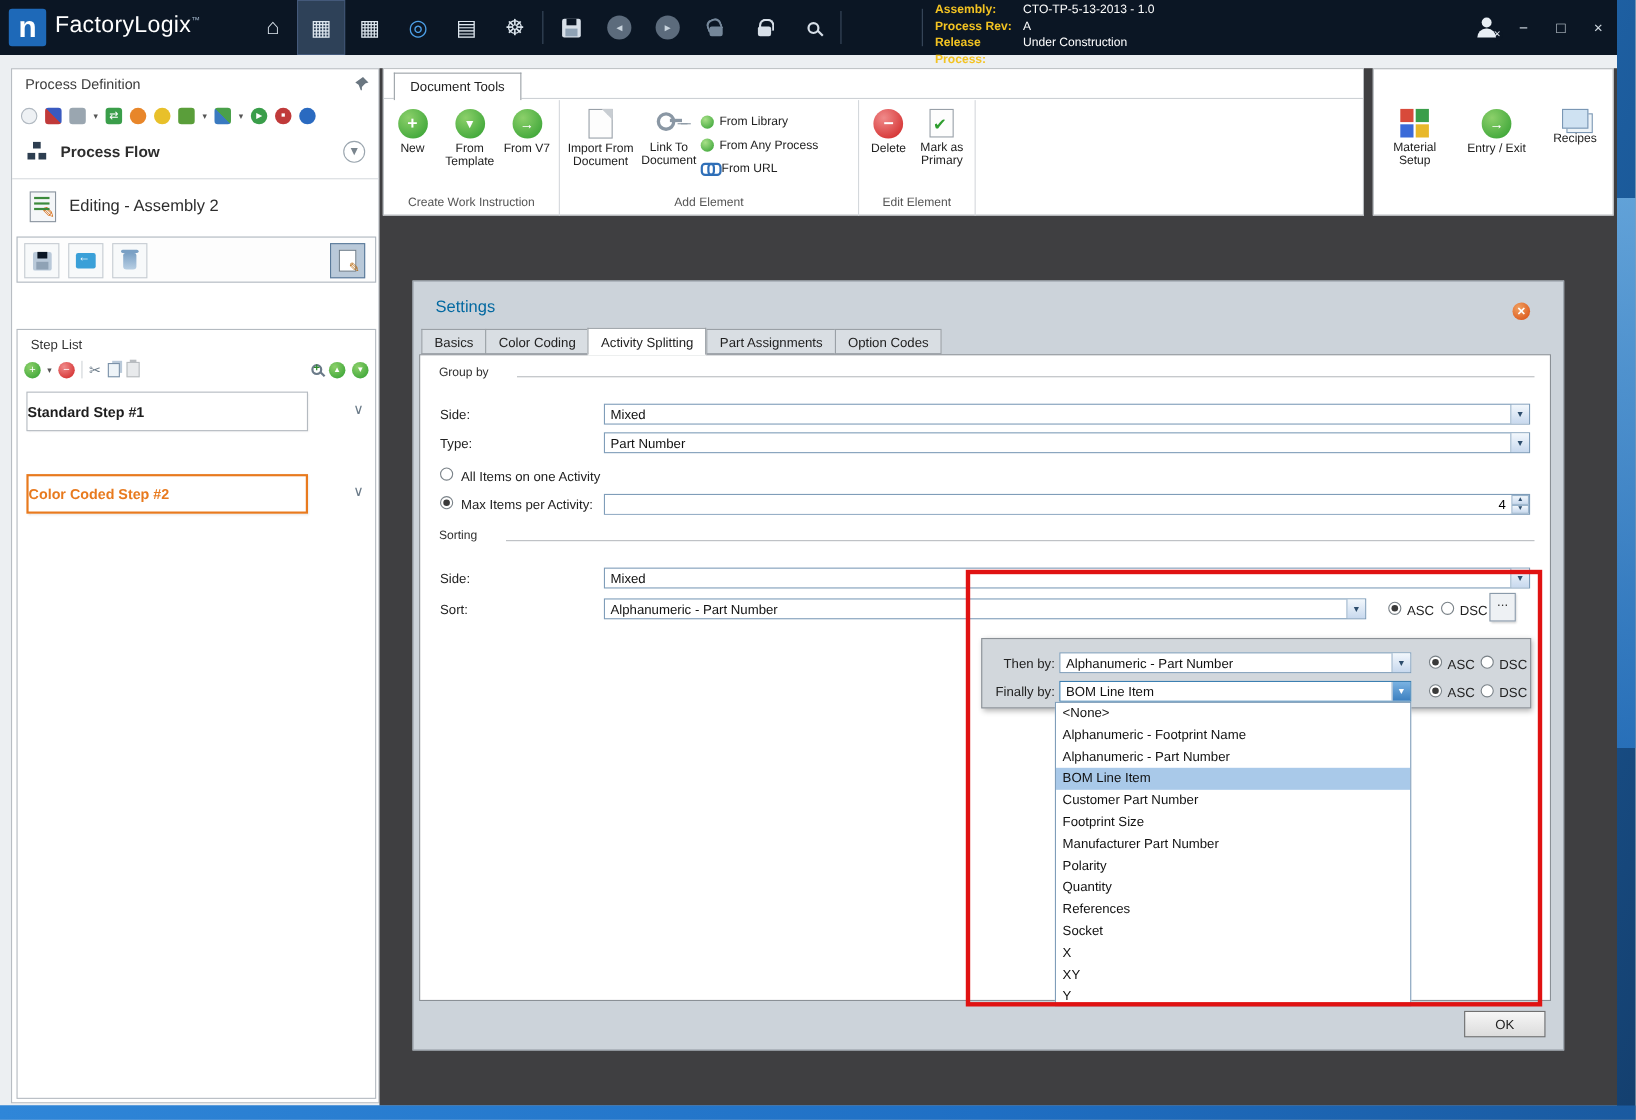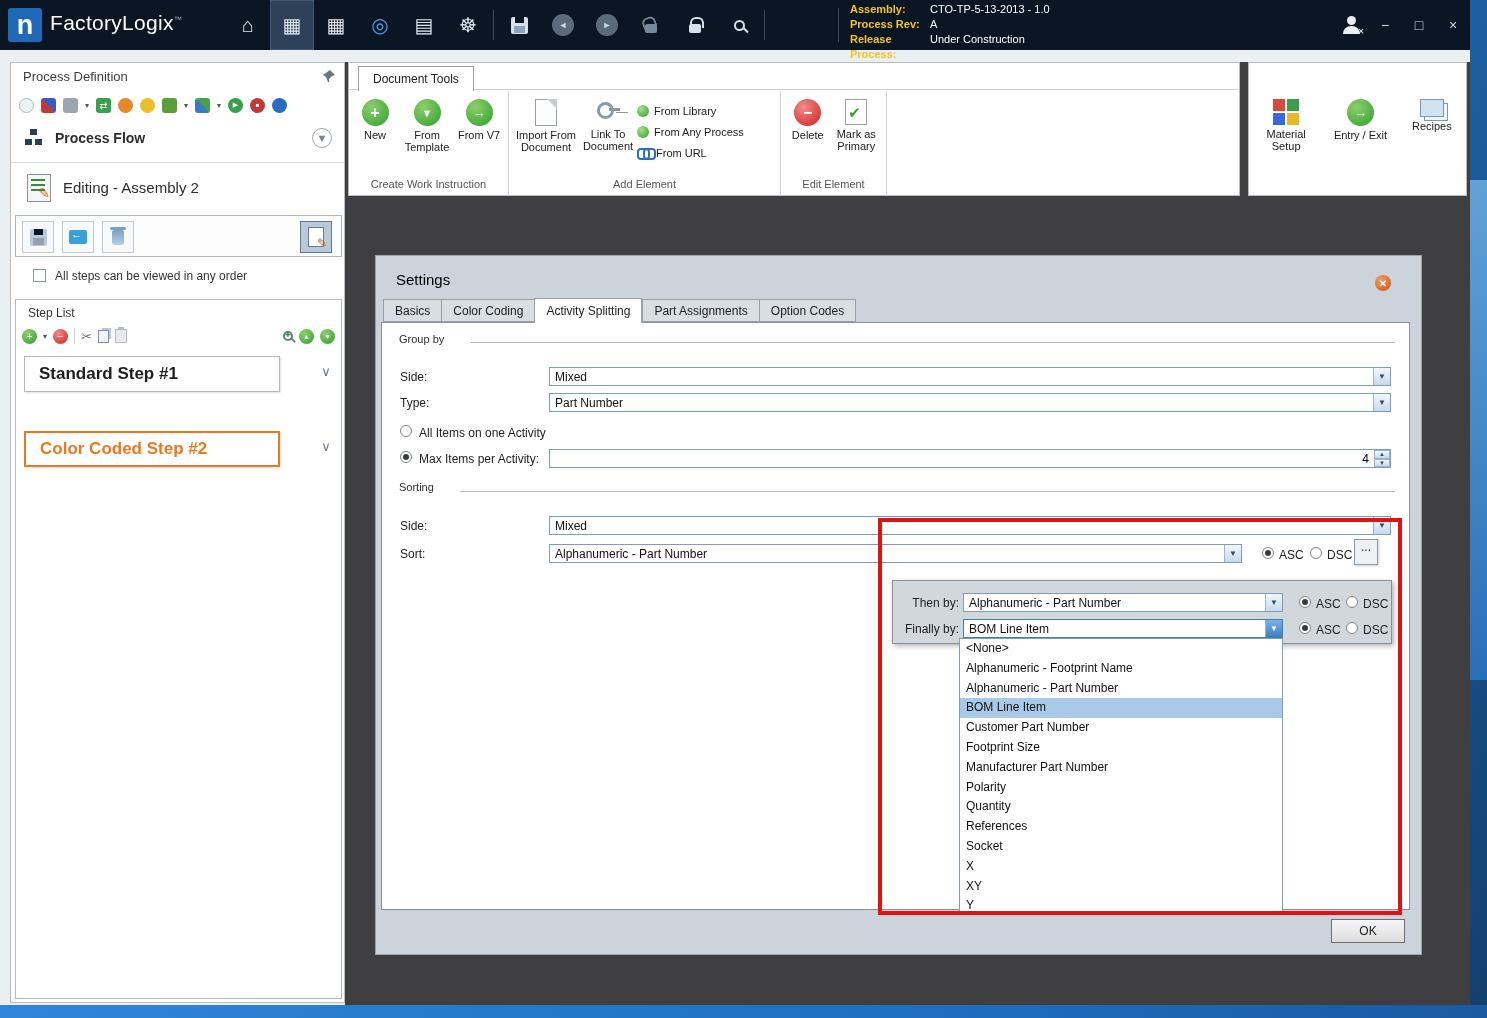--- a/index.html
+++ b/index.html
@@ -93,22 +93,22 @@
   .sl-toolbar { position: absolute; left: 6px; top: 24px; right: 6px; height: 24px; display: flex; align-items: center; gap: 6px; }
   .sl-spacer { flex: 1; }
   .vline { width: 1px; height: 16px; background: #d0d4d8; }
   .copy-icon { width: 11px; height: 13px; border: 1px solid #7a91a8; background: #eef4f8; box-shadow: 3px -3px 0 -1px #b9c9d9; }
   .paste-icon { width: 12px; height: 14px; border: 1px solid #b8bcc0; background: #e8eaec; position: relative; }
   .paste-icon::before { content: ''; position: absolute; left: 2px; top: -3px; width: 6px; height: 3px; background: #b8bcc0; }
   .zoom-icon { width: 10px; height: 10px; border: 2px solid #6a7a88; border-radius: 50%; position: relative; }
   .zoom-icon::before { content: '+'; position: absolute; left: 0px; top: -4px; color: #2a8a2a; font-size: 10px; font-weight: bold; }
   .zoom-icon::after { content: ''; position: absolute; width: 6px; height: 2px; background: #6a7a88; transform: rotate(45deg); right: -5px; bottom: -2px; }
   .step-item { position: absolute; left: 8px; width: 256px; height: 36px; background: #fff; border: 1px solid #b4bac0;
-    box-shadow: 1px 1px 2px rgba(0,0,0,.12); display: flex; align-items: center; padding-left: 14px;
-    font-size: 17px; font-weight: bold; color: #1d1d1d; }
+    box-shadow: 1px 1px 2px rgba(0,0,0,.12); display: flex; align-items: center; 
+    font-size: 13px; font-weight: bold; color: #1d1d1d; }
   .step-item.colorcoded { border: 2px solid #e87a1e; color: #e87a1e; }
   .step-chev { position: absolute; left: 300px; width: 20px; height: 20px; color: #6a7a88; font-size: 13px; text-align: center; }
 
   
   .workspace { position: absolute; left: 345px; top: 62px; width: 1125px; height: 943px; background: #3f3f41; }
   .ribbon { position: absolute; left: 3px; top: 0; width: 892px; height: 134px; background: #fff; border: 1px solid #b9bdc1; }
   .tabstrip { position: absolute; left: 0; top: 0; width: 100%; height: 27px; background: #fff; border-bottom: 1px solid #cdd1d5; }
   .doc-tab { position: absolute; left: 9px; top: 3px; height: 25px; padding: 0 14px; background: #fff;
     border: 1px solid #9aa0a6; border-bottom: none; font-size: 12px; color: #222;
     display: flex; align-items: center; z-index: 2; }
@@ -140,21 +140,21 @@
   .checkpage::after { content: '✔'; position: absolute; left: 2px; top: 4px; color: #2f9e2f; font-size: 15px; }
   .ribbon-right { position: absolute; left: 903px; top: 0; width: 219px; height: 134px; background: #fff; border: 1px solid #b9bdc1;
     display: flex; align-items: flex-start; justify-content: space-around; padding-top: 34px; }
   .grid4 { width: 26px; height: 26px; display: grid; grid-template-columns: 12px 12px; grid-template-rows: 12px 12px; gap: 2px; }
   .grid4 span:nth-child(1){background:#d84a3a}.grid4 span:nth-child(2){background:#3a9e4a}
   .grid4 span:nth-child(3){background:#3a6ad8}.grid4 span:nth-child(4){background:#e8b82a}
   .photos { width: 24px; height: 18px; background: #cfe2f2; border: 1px solid #7a97b4; box-shadow: 4px 4px 0 -1px #eef4f8, 4px 4px 0 0 #7a97b4; }
 
   
   .dialog { position: absolute; left: 375px; top: 255px; width: 1047px; height: 700px; background: #ccd3da; border: 1px solid #9aa2aa; }
-  .dlg-title { position: absolute; left: 20px; top: 15px; font-size: 15px; color: #000000; }
+  .dlg-title { position: absolute; left: 20px; top: 15px; font-size: 15px; color: #0369a1; }
   .dlg-close { position: absolute; right: 30px; top: 19px; width: 16px; height: 16px; border-radius: 50%;
     background: radial-gradient(circle at 35% 30%, #f0a060, #d84a10); color: #fff; font-size: 10px; font-weight: bold;
     display: flex; align-items: center; justify-content: center; }
   .dlg-tabs { position: absolute; left: 7px; top: 43px; display: flex; text-align: center; }
   .dtab { height: 23px; padding: 0 11px; font-size: 12px; color: #222; background: #d9dee3;
     border: 1px solid #9aa0a6; border-right: none; display: flex; align-items: center; }
   .dtab:last-child { border-right: 1px solid #9aa0a6; }
   .dtab.active { background: #fff; position: relative; z-index: 3; border-right: 1px solid #9aa0a6;
     height: 25px; margin-top: -1px; border-bottom: 1px solid #fff; }
   .dlg-content { position: absolute; left: 5px; top: 66px; width: 1029px; height: 588px; background: #fff; border: 1px solid #8a9096; z-index: 1; }
@@ -320,24 +320,20 @@
             <span class="import-icon"></span>
           </div>
         <div class="sq-btn" style="left:86px">
             <span class="trash-icon"></span>
           </div>
         <div class="sq-btn pressed" style="left:284px">
             <span class="pagepencil"></span>
           </div>
       </div>
 
-      <div class="chk-row">
-        <span class="chk"></span>
-        <span class="chk-label">All steps can be viewed in any order</span>
-      </div>
 
       <div class="steplist-box">
         <div class="sl-title">Step List</div>
         <div class="sl-toolbar">
           <span class="mini circle green">+</span>
           <span class="caret">▾</span>
           <span class="mini circle red">−</span>
           <span class="vline"></span>
           <span style="color:#6a7a88;font-size:13px">✂</span>
           <span class="copy-icon"></span>

